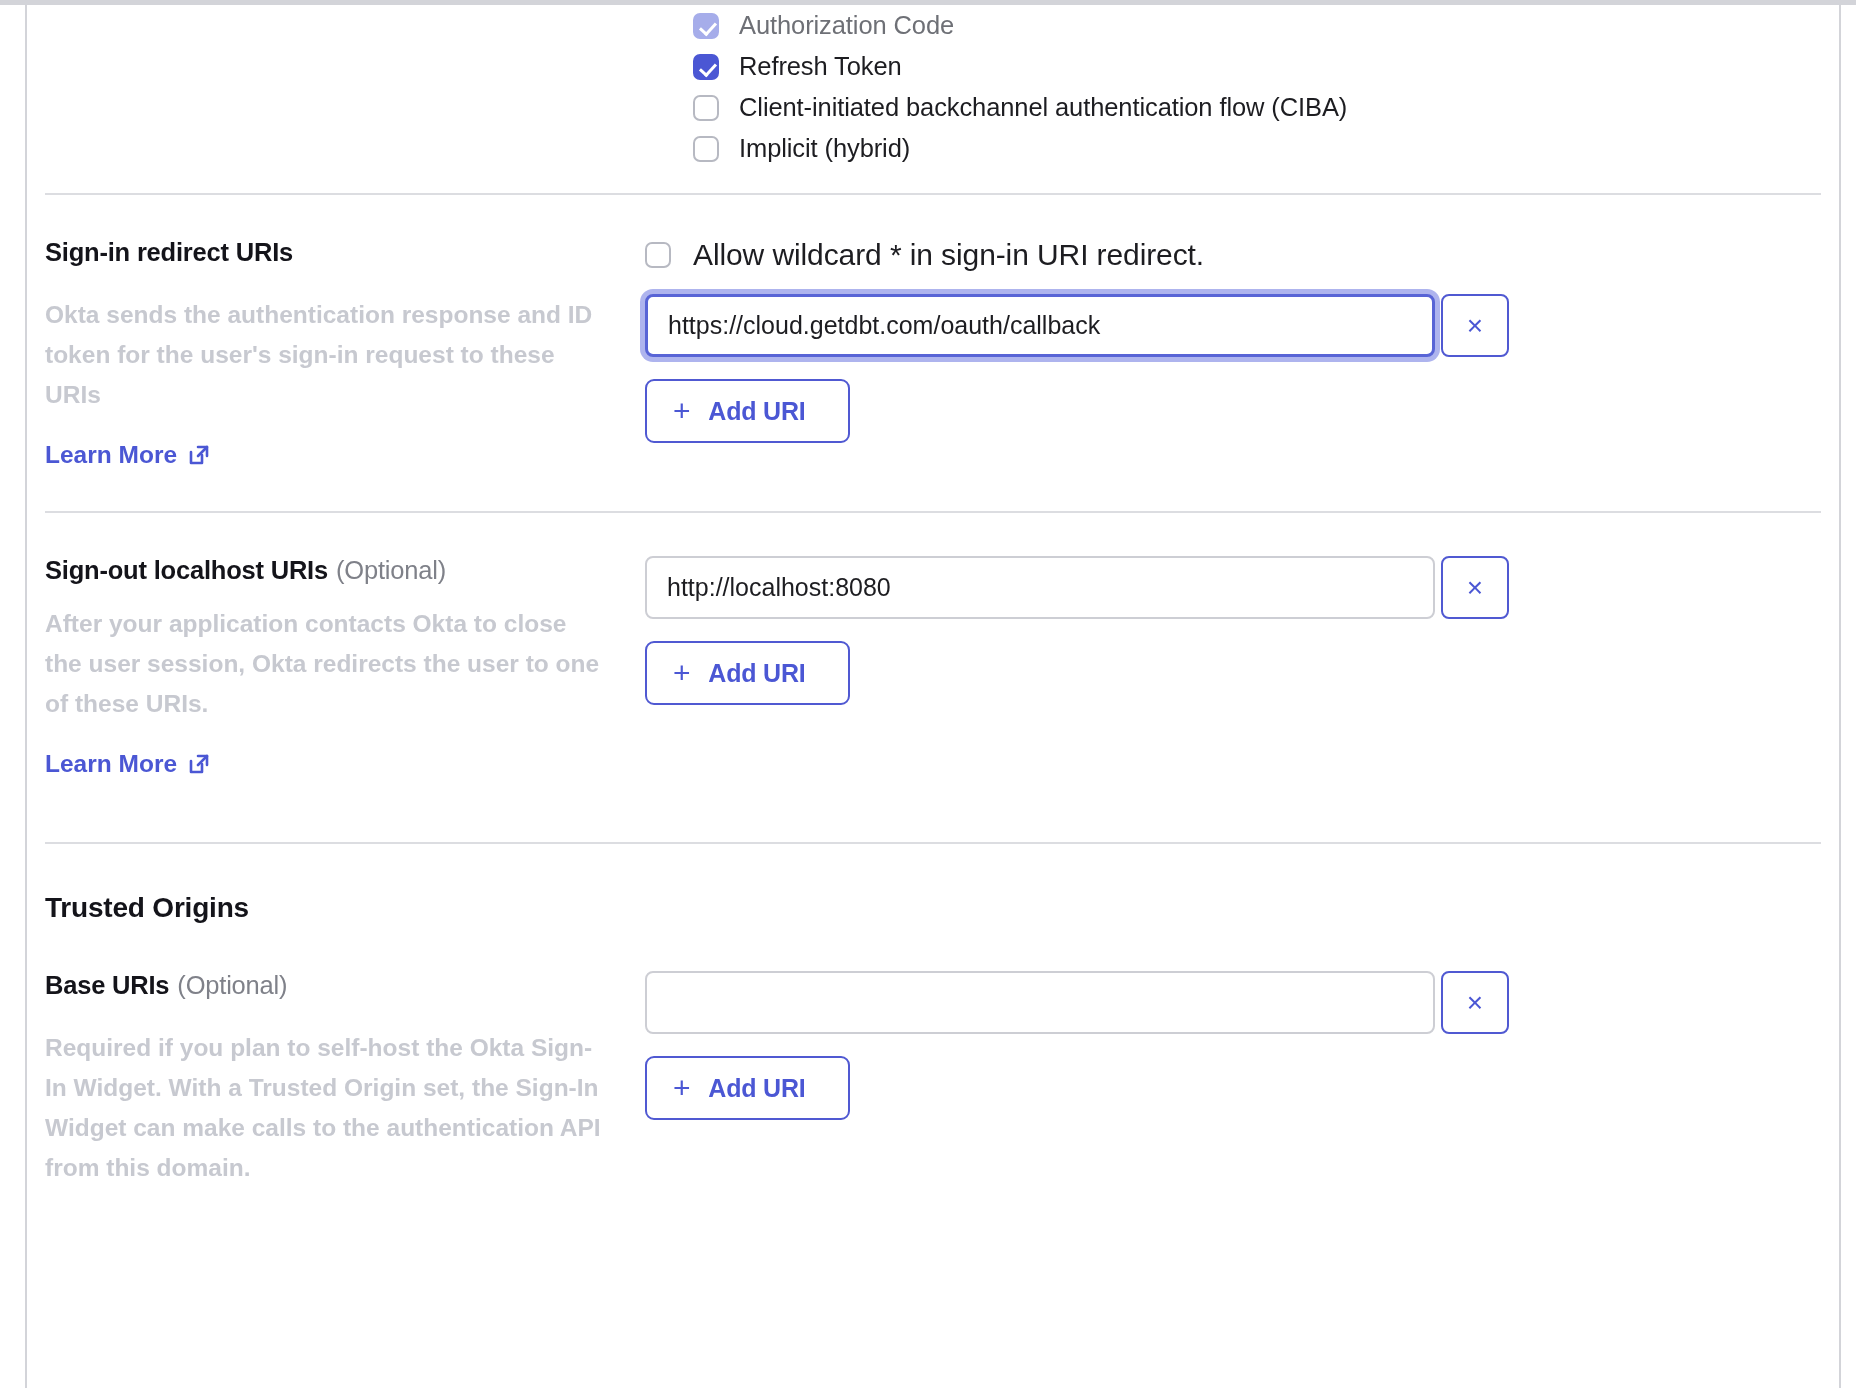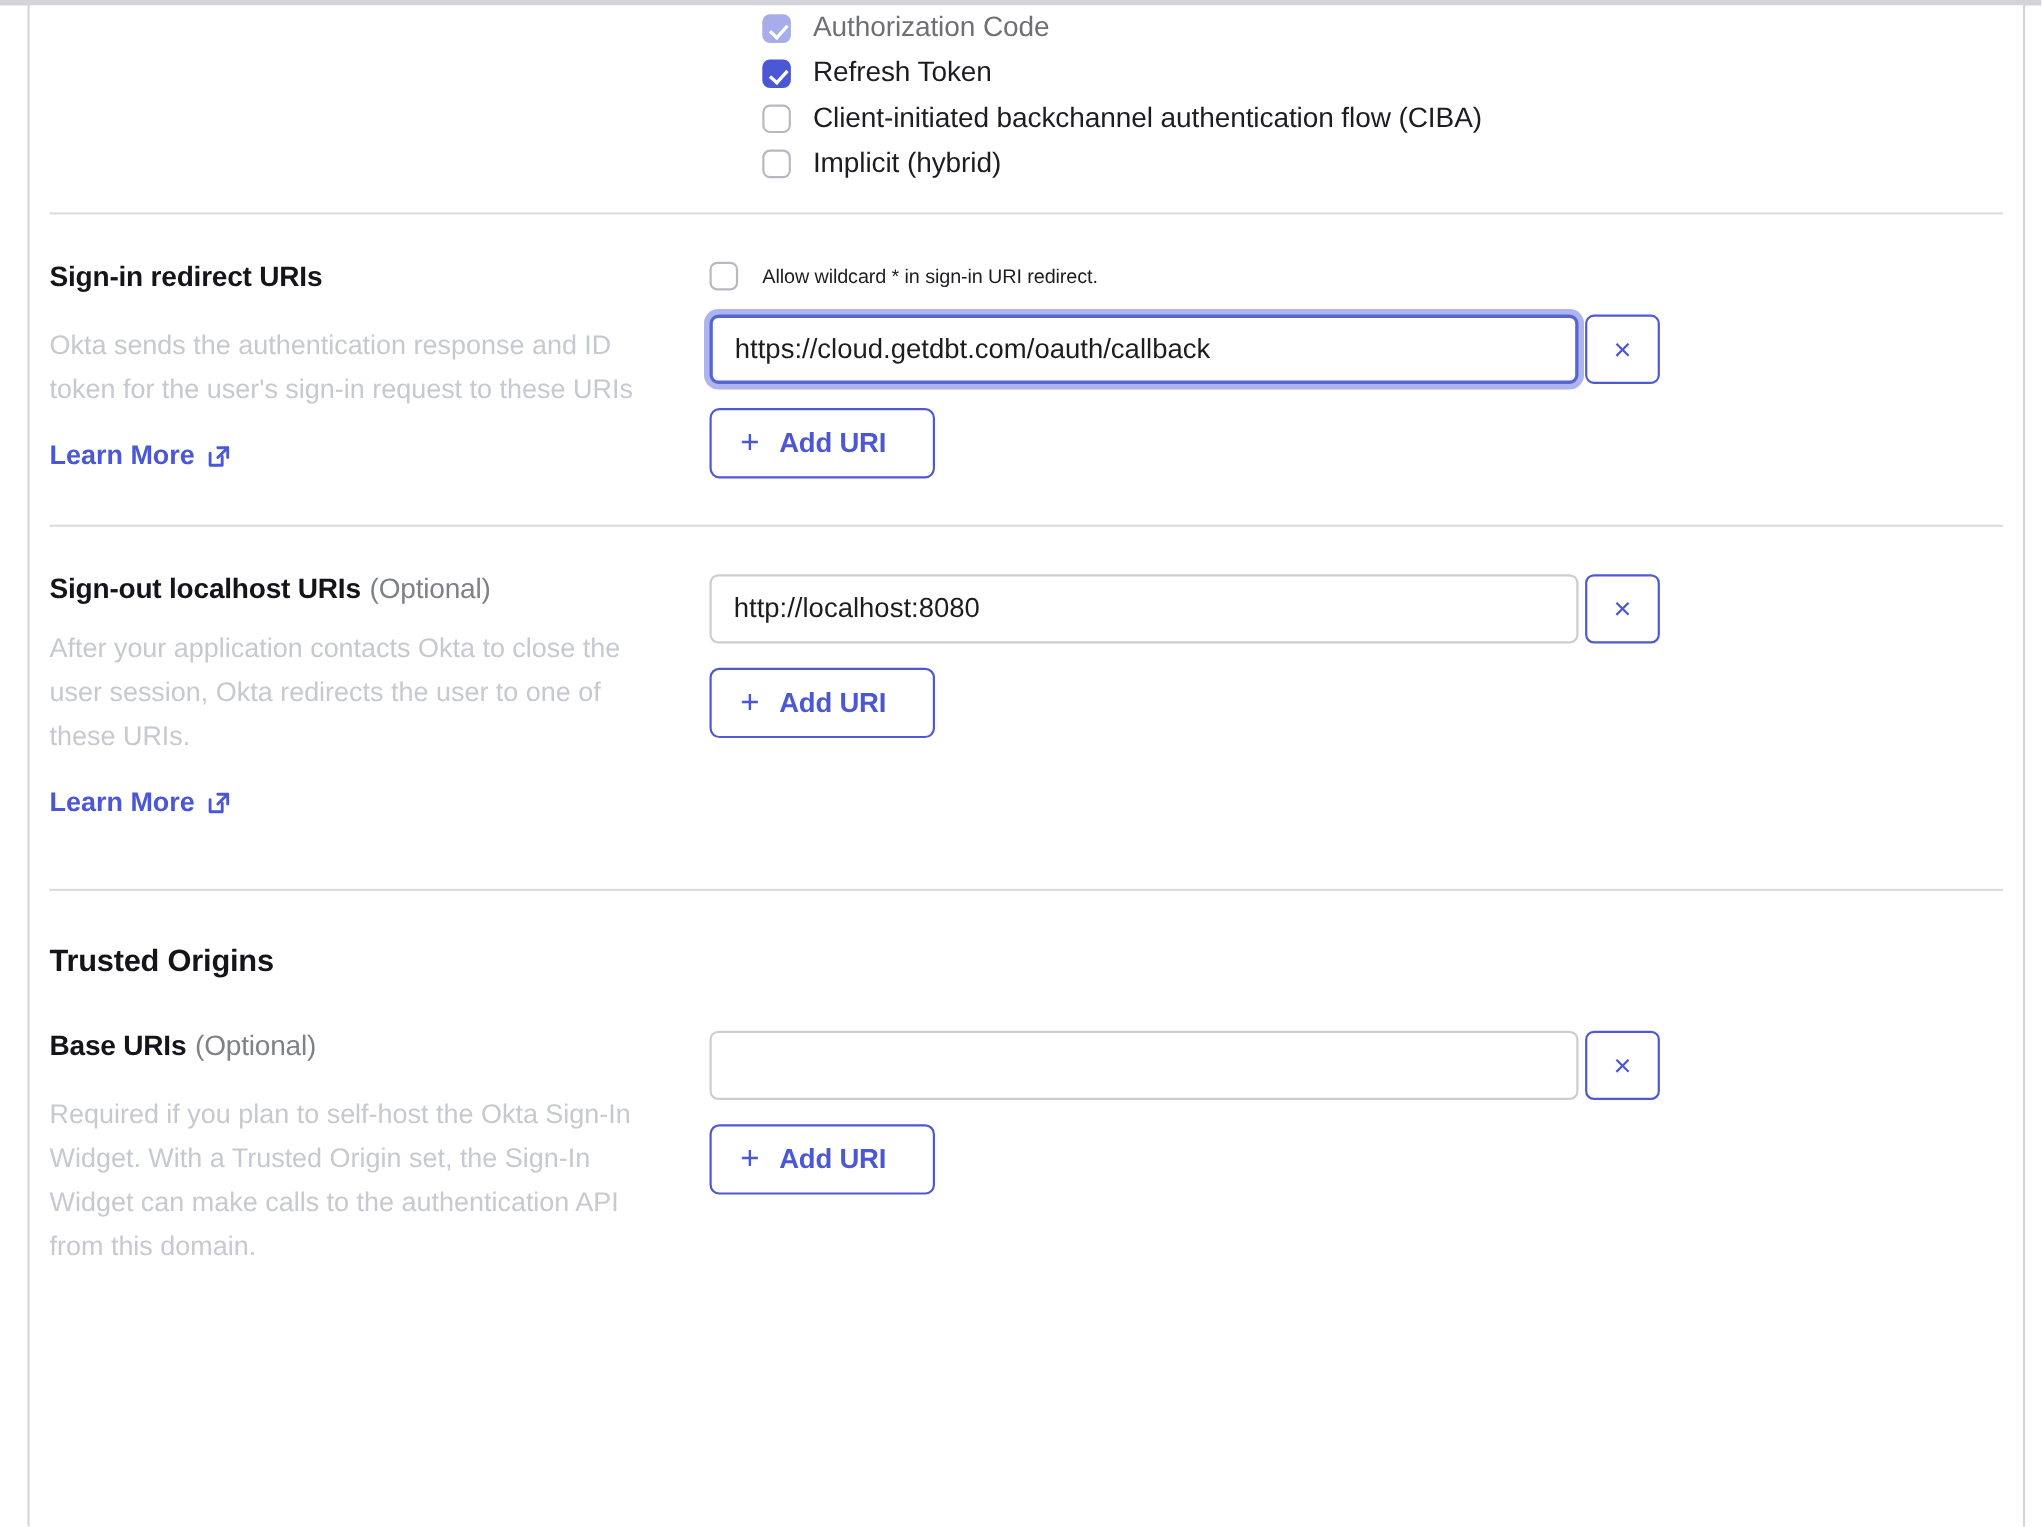--- a/index.html
+++ b/index.html
@@ -114,20 +114,21 @@
   .field-title .optional {
     font-weight: normal;
     color: #7f8189;
     margin-left: 8px;
   }
   .field-desc {
     font-size: 24.5px;
     line-height: 40px;
     color: #c7c9d0;
     max-width: 560px;
+    font-weight: bold;
   }
   .learn-more {
     display: inline-flex;
     align-items: center;
     gap: 10px;
     font-size: 24.5px;
     font-weight: bold;
     color: #4b57d4;
     text-decoration: none;
     cursor: pointer;
@@ -191,21 +192,21 @@
     letter-spacing: -0.2px;
   }
   .adduri .plus { font-size: 30px; font-weight: normal; line-height: 1; }
 
   .wildcard-row {
     display: flex;
     align-items: center;
     gap: 22px;
     margin-bottom: 22px;
   }
-  .wildcard-row .cblabel { font-size: 18px; color: #1d1d21; }
+  .wildcard-row .cblabel { font-size: 30px; color: #1d1d21; }
 
   .section-heading {
     font-size: 28px;
     font-weight: bold;
     color: #14141a;
     letter-spacing: -0.2px;
   }
 </style>
 </head>
 <body>

